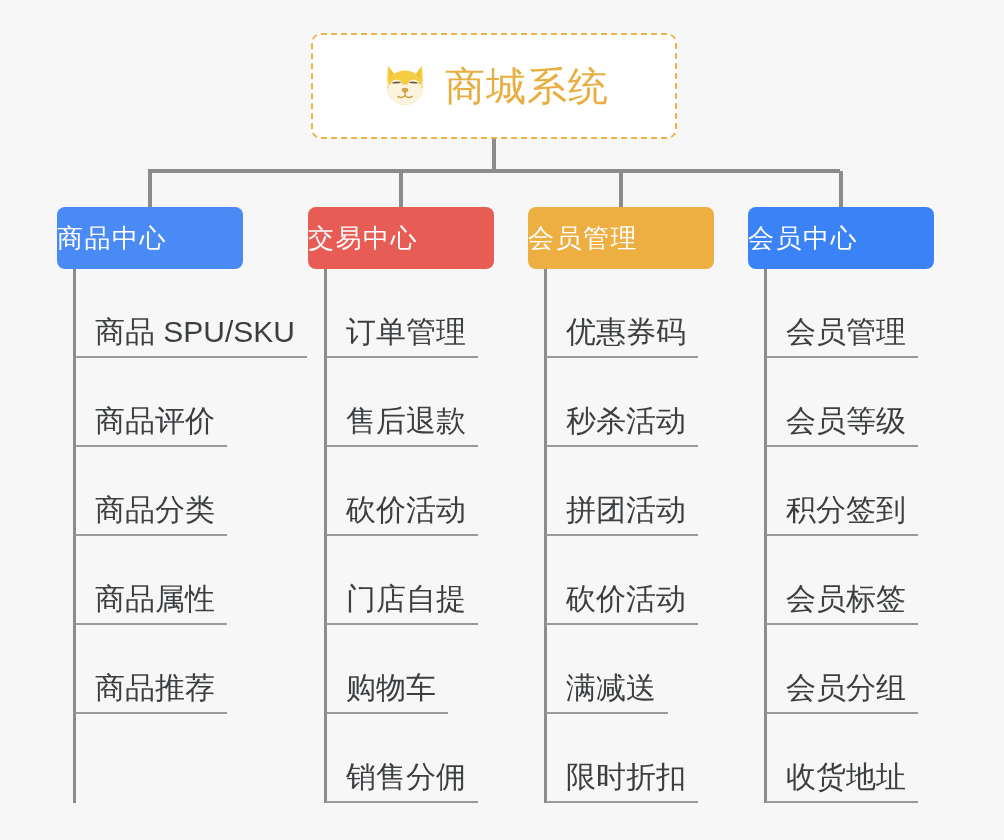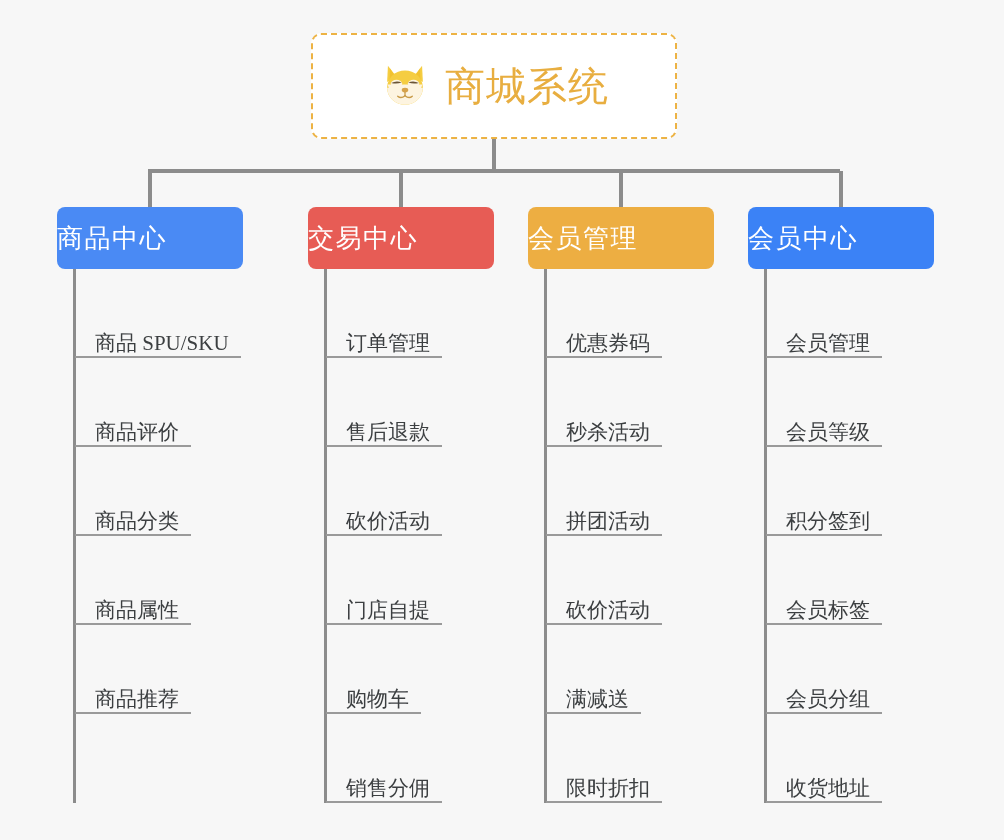--- a/index.html
+++ b/index.html
@@ -101,27 +101,27 @@
     background: #8c8c8c;
   }
   .leaf {
     position: relative;
     height: 89px;
     display: flex;
     align-items: flex-end;
   }
   .leaf-text {
     display: inline-block;
-    padding: 0 12px 0 20px;
-    font-size: 21px;
+    padding: 0 12px 6px 20px;
+    font-size: 30px;
     line-height: 1.2;
     color: #3c3f41;
     white-space: nowrap;
     border-bottom: 2px solid #9a9a9a;
-    font-family: Liberation Serif, serif;
+    font-family: Liberation Sans, sans-serif;
   }
 </style>
 </head>
 <body>
 
 <div id="mindmap">
 
   <div class="root-card">
     <svg class="root-emoji" viewBox="0 0 64 64">
       <path d="M11 7 L10 27 L21 20 Z" fill="#f5cd42"></path>

